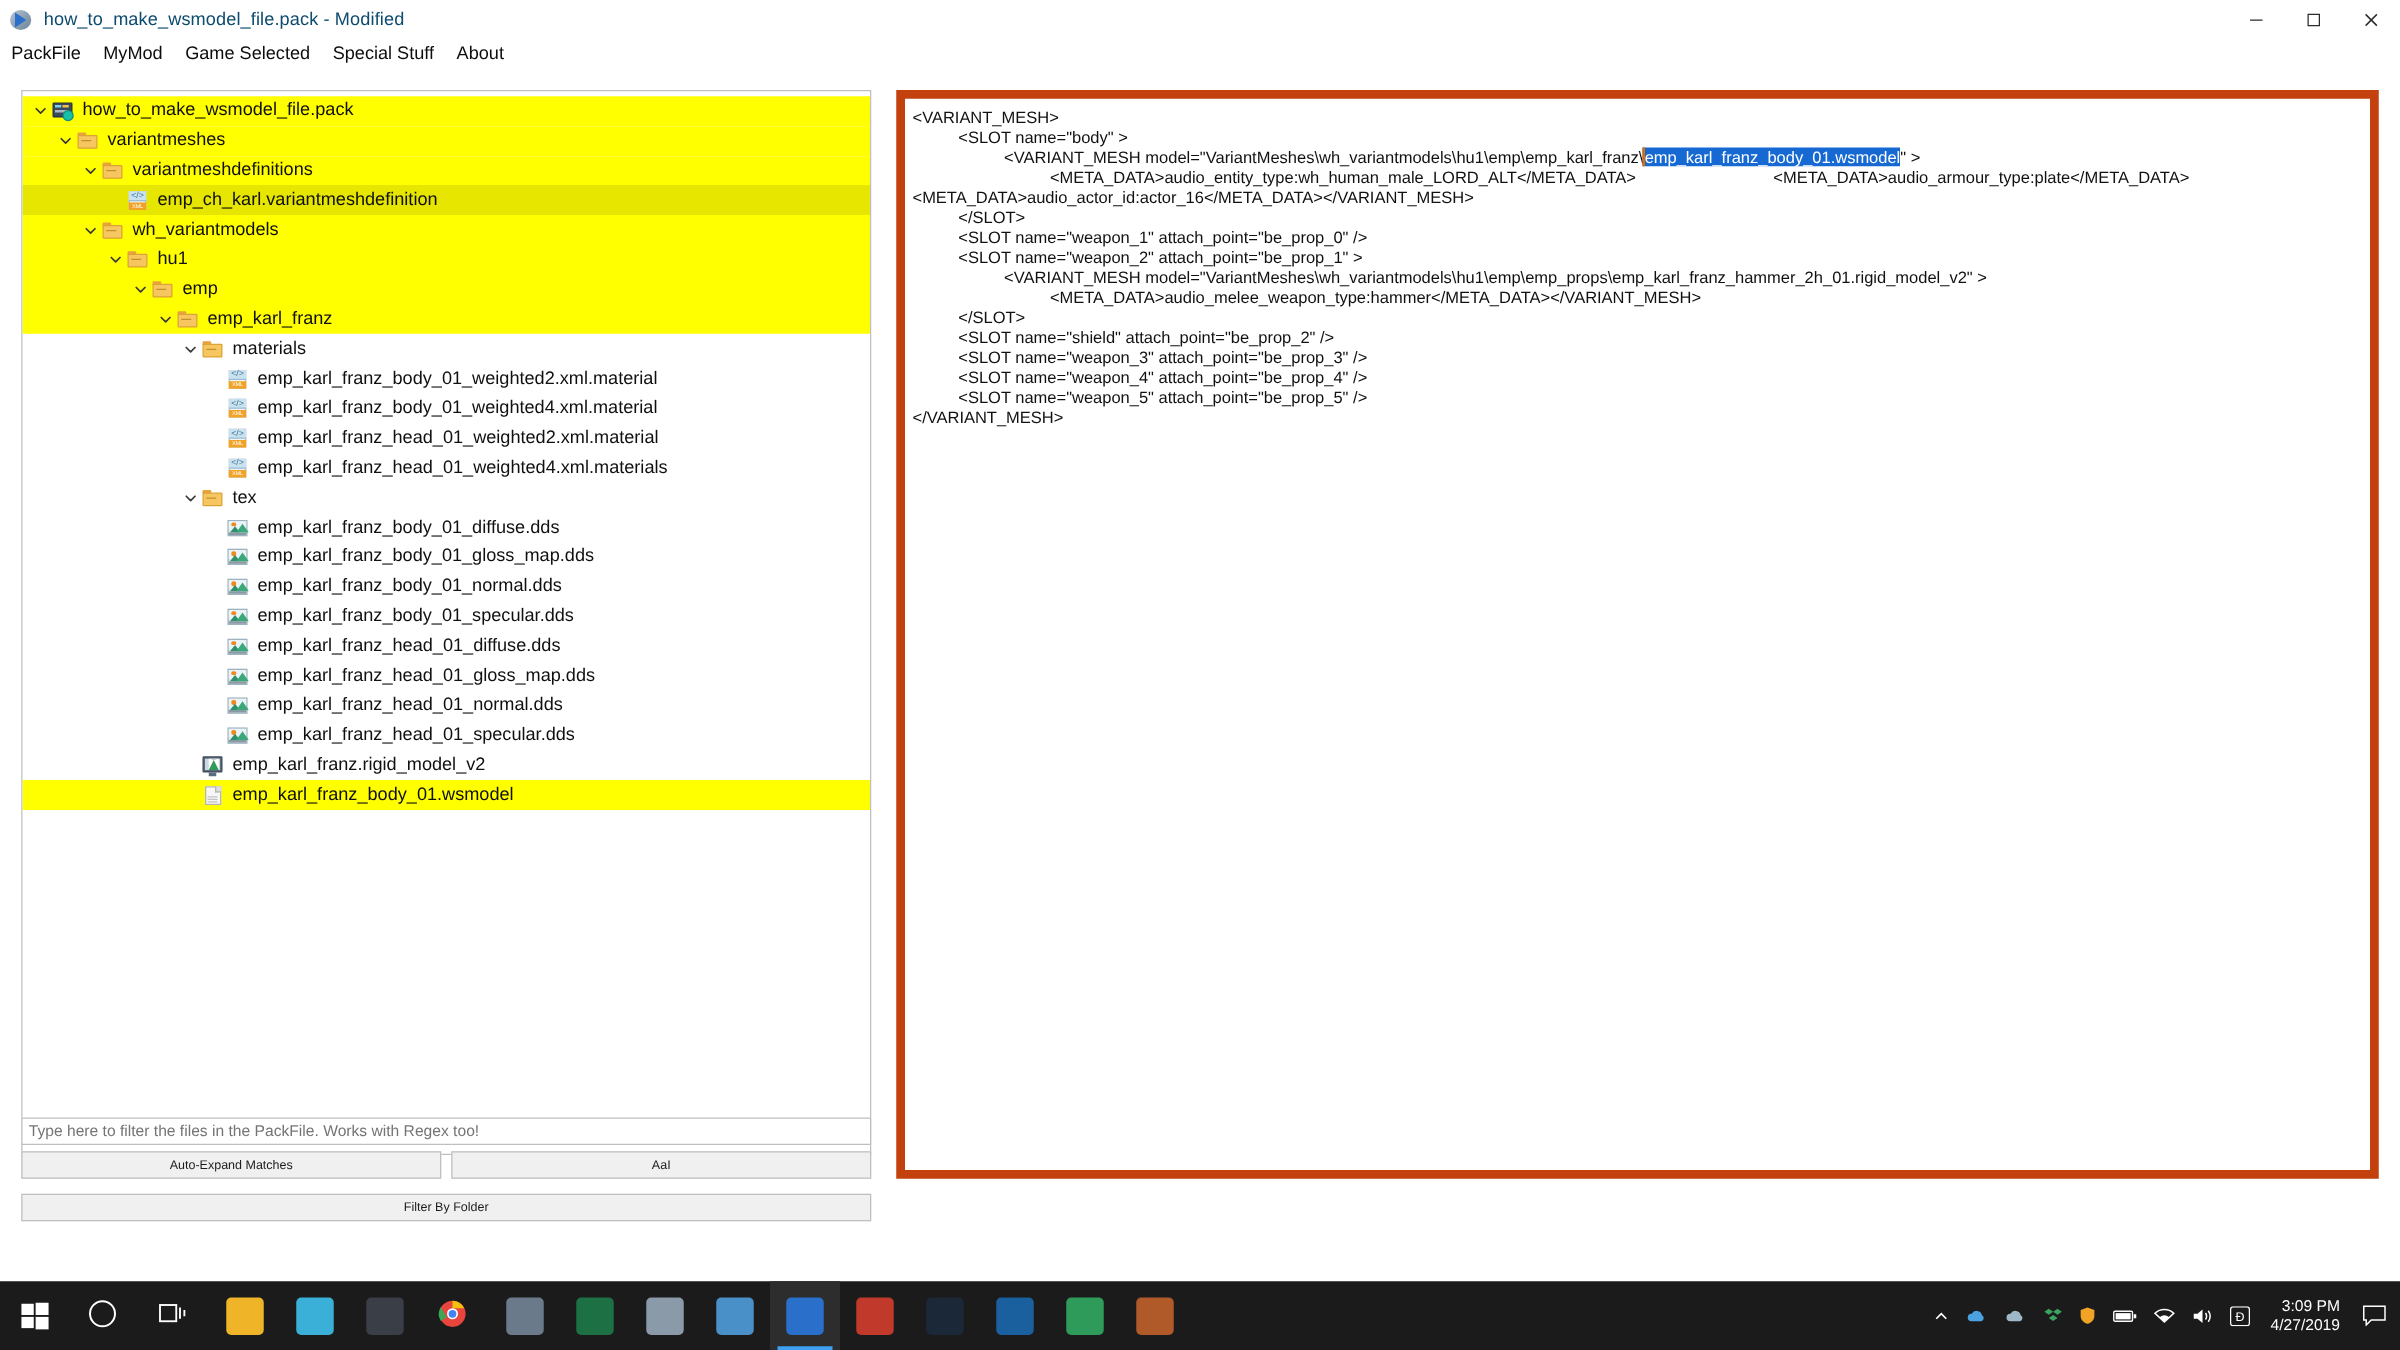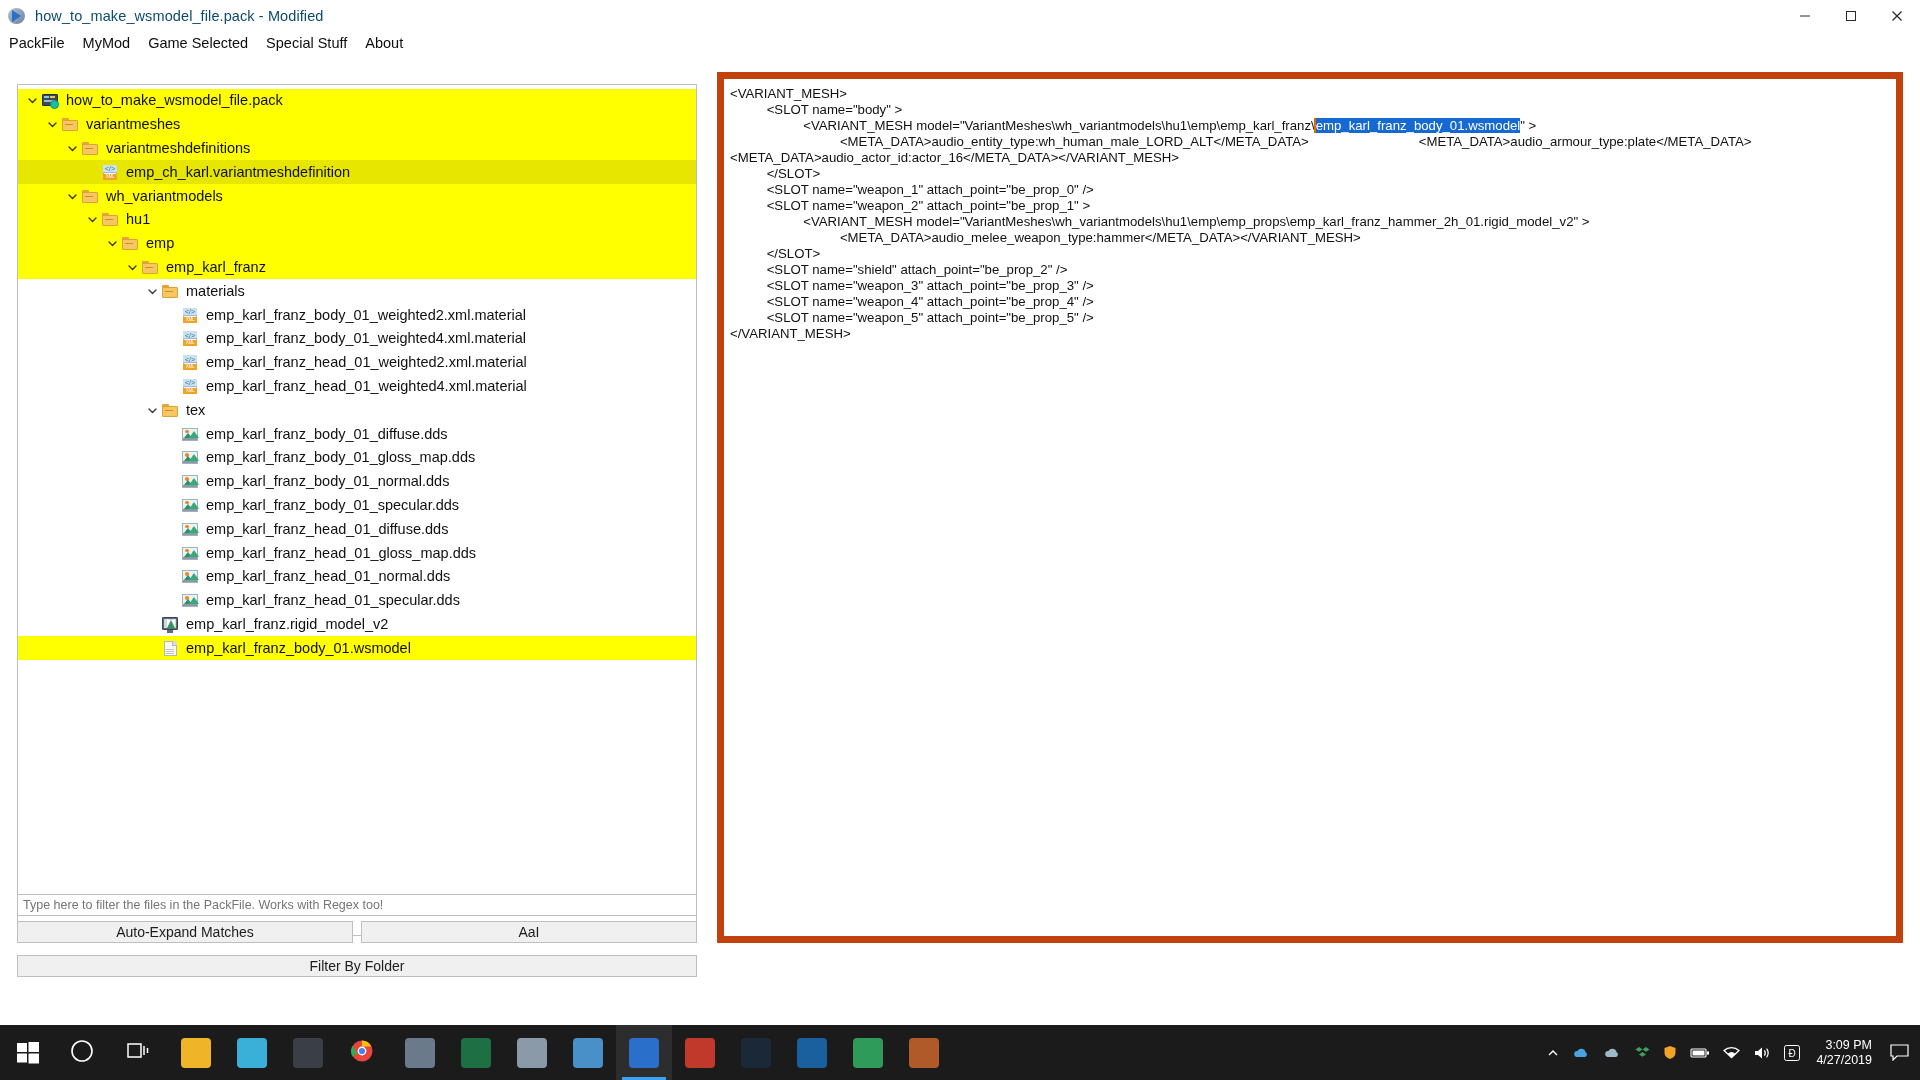--- a/index.html
+++ b/index.html
@@ -38,21 +38,21 @@
     position:absolute; left:0; top:31px; width:1920px; height:24px;
     display:flex; align-items:center; background:#ffffff;
   }
   .menu-item {
     font-size:14.5px; color:#0d0d0d; padding:2px 9px; line-height:18px; white-space:nowrap;
   }
 
   
   .left-panel { position:absolute; left:17px; top:72px; width:680px; height:905px; }
   .tree {
-    position:absolute; left:0; top:12px; width:680px; height:852px;
+    position:absolute; left:0; top:0; width:680px; height:852px;
     background:#ffffff; border:1px solid #bfbfbf; overflow:hidden;
   }
   .tree-inner { padding-top:4px; }
   .row { position:relative; height:23.8px; display:flex; align-items:center; white-space:nowrap; }
   .row.hl-yellow { background:#ffff00; }
   .row.hl-olive  { background:#e6e600; }
   .chev {
     width:17px; height:22px; display:flex; align-items:center; justify-content:center;
     flex:none; color:#3a3a3a;
   }
@@ -141,21 +141,21 @@
 
   
   .filter-input {
     position:absolute; left:0; top:822px; width:680px; height:22px;
     border:1px solid #bfbfbf; background:#ffffff; font-size:12.5px; color:#9a9a9a;
     padding:0 5px; font-family:"Liberation Sans", sans-serif; line-height:20px;
   }
   .btn-row { position:absolute; left:0; top:849px; width:680px; display:flex; gap:8px; }
   .btn {
     height:22px; border:1px solid #bfbfbf; background:#f0f0f0;
-    font-size:14px; color:#1c1c1c; display:flex; align-items:center; justify-content:center;
+    font-size:10px; color:#1c1c1c; display:flex; align-items:center; justify-content:center;
     font-family:"Liberation Sans", sans-serif;
   }
   .btn.half { width:336px; }
   .btn.full { position:absolute; left:0; top:883px; width:680px; }
 
   
   .editor {
     position:absolute; left:717px; top:72px; width:1186px; height:871px;
     background:#ffffff; border:7px solid #c2410c;
   }
@@ -409,21 +409,21 @@
               </svg>
             </div>
             <div class="ico xml">
               <div class="page"></div>
               <div class="top"></div>
               <div class="gt">&lt;/&gt;</div>
               <div class="bar">
                 <span>XML</span>
               </div>
             </div>
-            <span class="lbl">emp_karl_franz_head_01_weighted4.xml.material</span>
+            <span class="lbl">emp_karl_franz_head_01_weighted4.xml.materials</span>
           </div>
           <div class="row" style="padding-left: 126px;">
             <div class="chev">
               <svg width="11" height="11" viewBox="0 0 11 11">
                 <polyline points="2,4 5.5,7.5 9,4" fill="none" stroke="#3a3a3a" stroke-width="1.4" stroke-linecap="round" stroke-linejoin="round"></polyline>
               </svg>
             </div>
             <div class="ico folder">
               <div class="tab"></div>
               <div class="body"></div>

